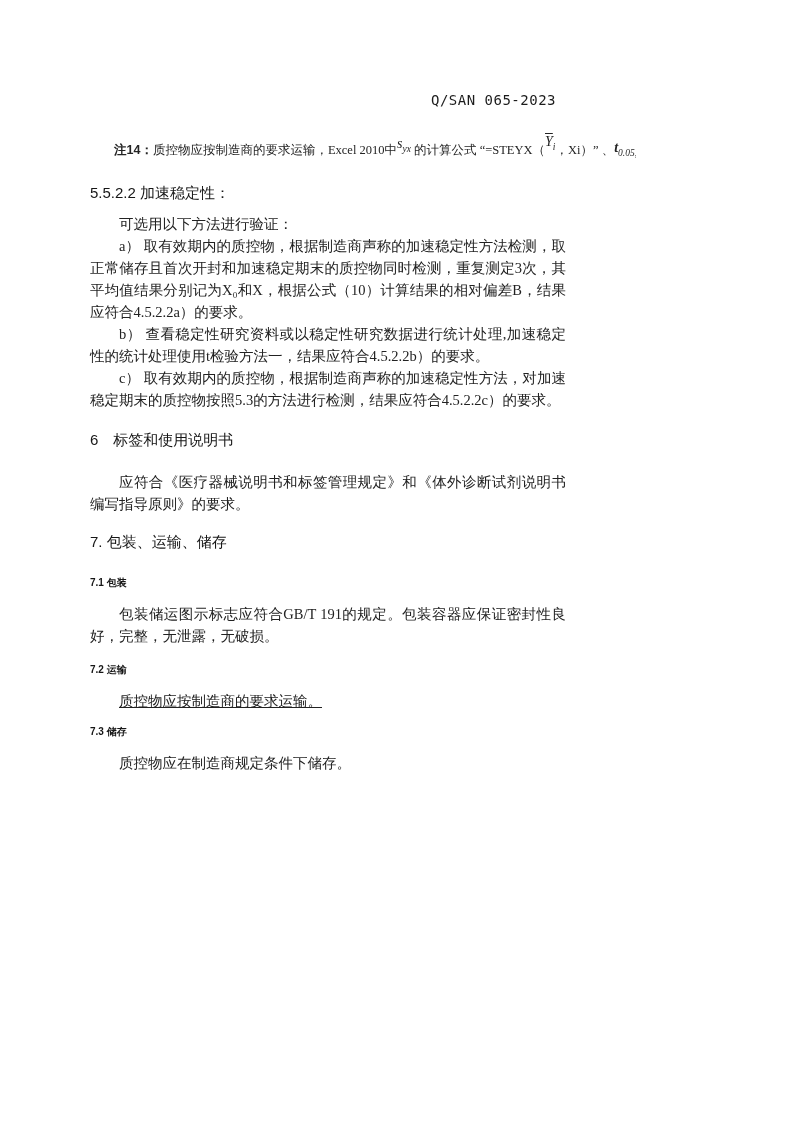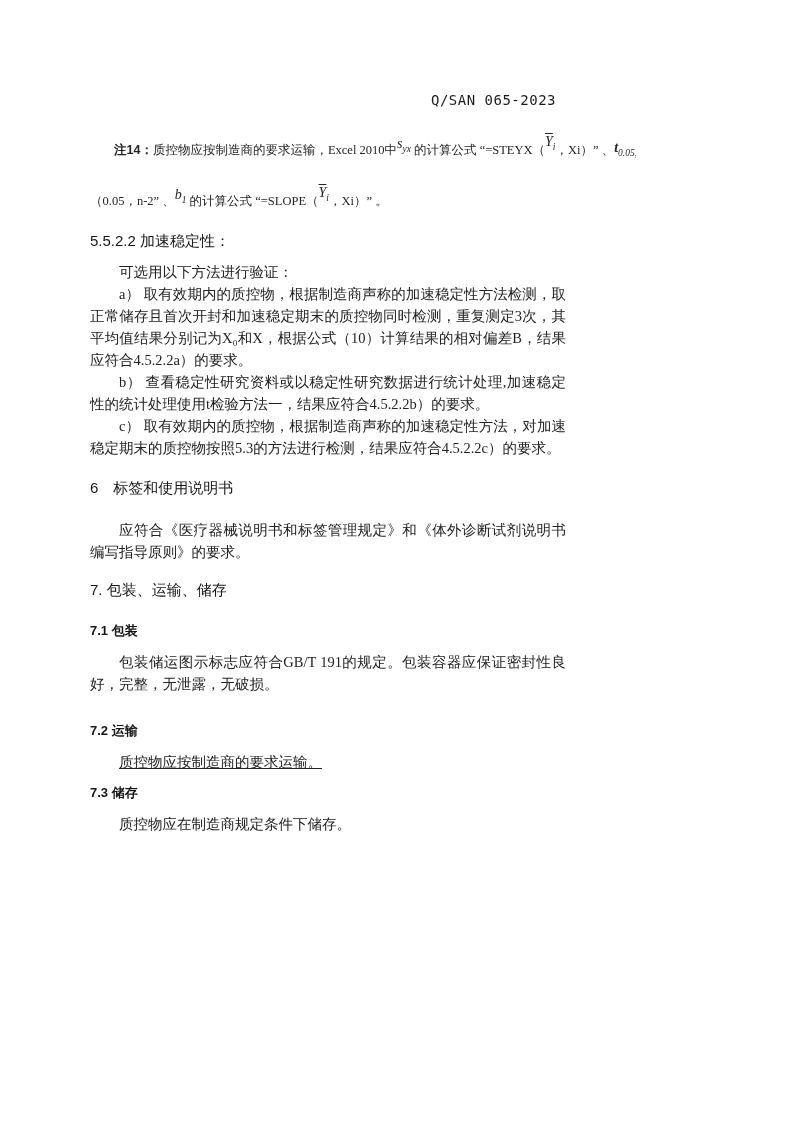--- a/index.html
+++ b/index.html
@@ -44,21 +44,21 @@
     font-family: "Liberation Sans", sans-serif;
     font-weight: normal;
     font-size: 15px;
     line-height: 20px;
     color: #161616;
     white-space: pre;
   }
   .h-sub {
     font-family: "Liberation Sans", sans-serif;
     font-weight: bold;
-    font-size: 13px;
+    font-size: 10px;
     line-height: 20px;
     color: #161616;
     white-space: pre;
   }
 
   
   .para {
     font-size: 14.5px;
     line-height: 22px;
     text-align: justify;
@@ -66,21 +66,21 @@
   }
   .indent { text-indent: 2em; }
 
   .mt-h5522 { margin-top: 10px; }
   .mt-group { margin-top: 10px; }
   .mt-h6 { margin-top: 19px; }
   .mt-p6 { margin-top: 21px; }
   .mt-h7 { margin-top: 17px; }
   .mt-h71 { margin-top: 21px; }
   .mt-p71 { margin-top: 10px; }
-  .mt-h72 { margin-top: 26px; }
+  .mt-h72 { margin-top: 13px; }
   .mt-p72 { margin-top: 10px; text-decoration: underline; }
   .mt-h73 { margin-top: 10px; }
   .mt-p73 { margin-top: 10px; }
 
   .page-number {
     position: absolute;
     left: 710px; top: 1099px;
     font-size: 13.5px;
     color: #222222;
   }
@@ -90,21 +90,20 @@
 
 <div class="page">
   <div class="content">
 
     <div class="header">
       <span>Q/SAN 065-2023</span>
     </div>
 
     <div class="note">
       <div class="note-line first"><span class="note-label">注14：</span><span>质控物应按制造商的要求运输，Excel 2010中</span><span class="math raised"><i>s</i><sub>yx</sub></span><span> 的计算公式 “=STEYX（</span><span class="math raised-hi"><i class="overline-base">Y</i><sub>i</sub></span><span>，Xi）” 、</span><span class="math raised-lo"><i class="bold-i">t</i><sub>0.05,n-2</sub></span><span> 的计算公式 “=TINV</span></div>
-      <div class="note-line"><span>（0.05，n-2” 、</span><span class="math raised"><i>b</i><sub>1</sub></span><span> 的计算公式 “=SLOPE（</span><span class="math raised-hi"><i class="overline-base">Y</i><sub>i</sub></span><span>，Xi）” 。</span></div>
     </div>
 
     <div class="h-sec mt-h5522">5.5.2.2 加速稳定性：</div>
 
     <div class="mt-group">
       <p class="para indent">可选用以下方法进行验证：</p>
       <p class="para indent">a） 取有效期内的质控物，根据制造商声称的加速稳定性方法检测，取正常储存且首次开封和加速稳定期末的质控物同时检测，重复测定3次，其平均值结果分别记为X₀和X，根据公式（10）计算结果的相对偏差B，结果应符合4.5.2.2a）的要求。</p>
       <p class="para indent">b） 查看稳定性研究资料或以稳定性研究数据进行统计处理,加速稳定性的统计处理使用t检验方法一，结果应符合4.5.2.2b）的要求。</p>
       <p class="para indent">c） 取有效期内的质控物，根据制造商声称的加速稳定性方法，对加速稳定期末的质控物按照5.3的方法进行检测，结果应符合4.5.2.2c）的要求。</p>
     </div>

